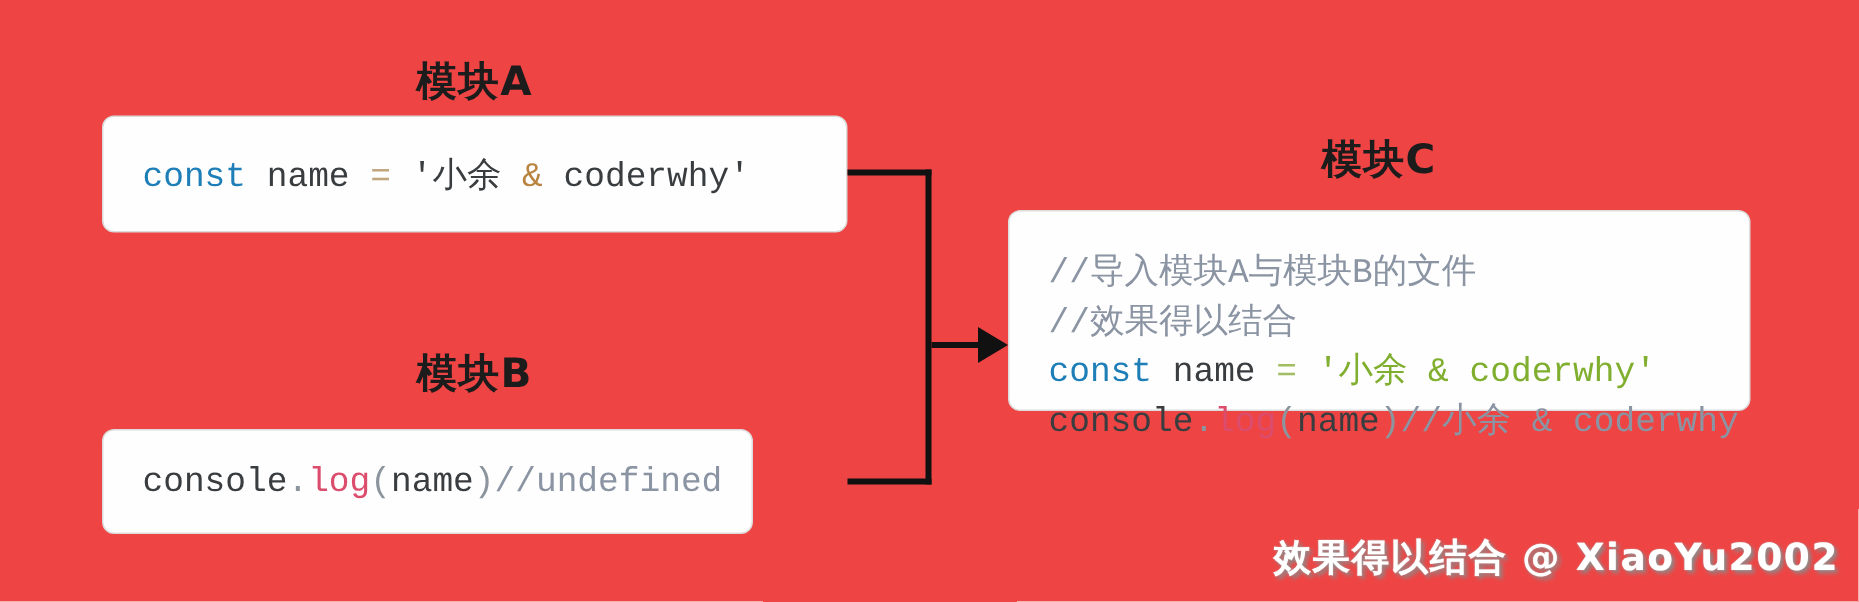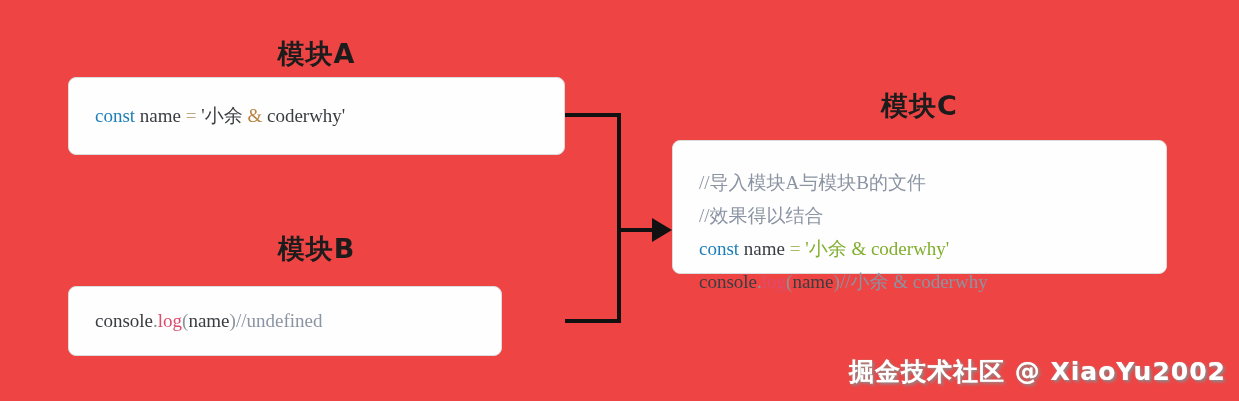--- a/index.html
+++ b/index.html
@@ -28,22 +28,22 @@
     background: #fefefe;
     border: 1px solid #dcdcdc;
     border-radius: 8px;
     box-sizing: border-box;
   }
   .box-a { left: 68px;  top: 77px;  width: 497px; height: 78px;  display: flex; align-items: center; }
   .box-b { left: 68px;  top: 286px; width: 434px; height: 70px;  display: flex; align-items: center; }
   .box-c { left: 672px; top: 140px; width: 495px; height: 134px; padding-top: 25px; }
 
   .code {
-    font-family: Liberation Serif, serif;
-    font-size: 19px;
+    font-family: Liberation Mono, monospace;
+    font-size: 23px;
     padding-left: 26px;
     white-space: pre;
   }
   .box-c .code-line { line-height: 33px; }
 
   .tok-kw  { color: #1e7fb8; }
   .tok-pl  { color: #3a3d40; }
   .tok-op  { color: #c0a77f; }
   .tok-amp { color: #b98440; }
   .tok-fn  { color: #dc4c6c; margin-top: 12px; }
@@ -103,15 +103,15 @@
   <div class="code-box box-c">
     <div class="code"><div class="code-line"><span class="tok-com">//导入模块A与模块B的文件</span></div><div class="code-line"><span class="tok-com">//效果得以结合</span></div><div class="code-line"><span class="tok-kw">const</span><span class="tok-pl"> name </span><span class="tok-eq">=</span><span class="tok-pl"> </span><span class="tok-str">'小余 &amp; coderwhy'</span></div><div class="code-line"><span class="tok-pl">console</span><span class="tok-pun">.</span><span class="tok-fn">log</span><span class="tok-pun">(</span><span class="tok-pl">name</span><span class="tok-pun">)</span><span class="tok-com">//小余 &amp; coderwhy</span></div></div>
   </div>
 
   <div class="conn conn-a"></div>
   <div class="conn conn-b"></div>
   <div class="conn conn-vert"></div>
   <div class="conn conn-shaft"></div>
   <div class="conn-head"></div>
 
-  <div class="watermark">掘金技术社区 @ XiaoYu2002</div>
+  <div class="watermark">效果得以结合 @ XiaoYu2002</div>
 
 </div>
 
 </body></html>

